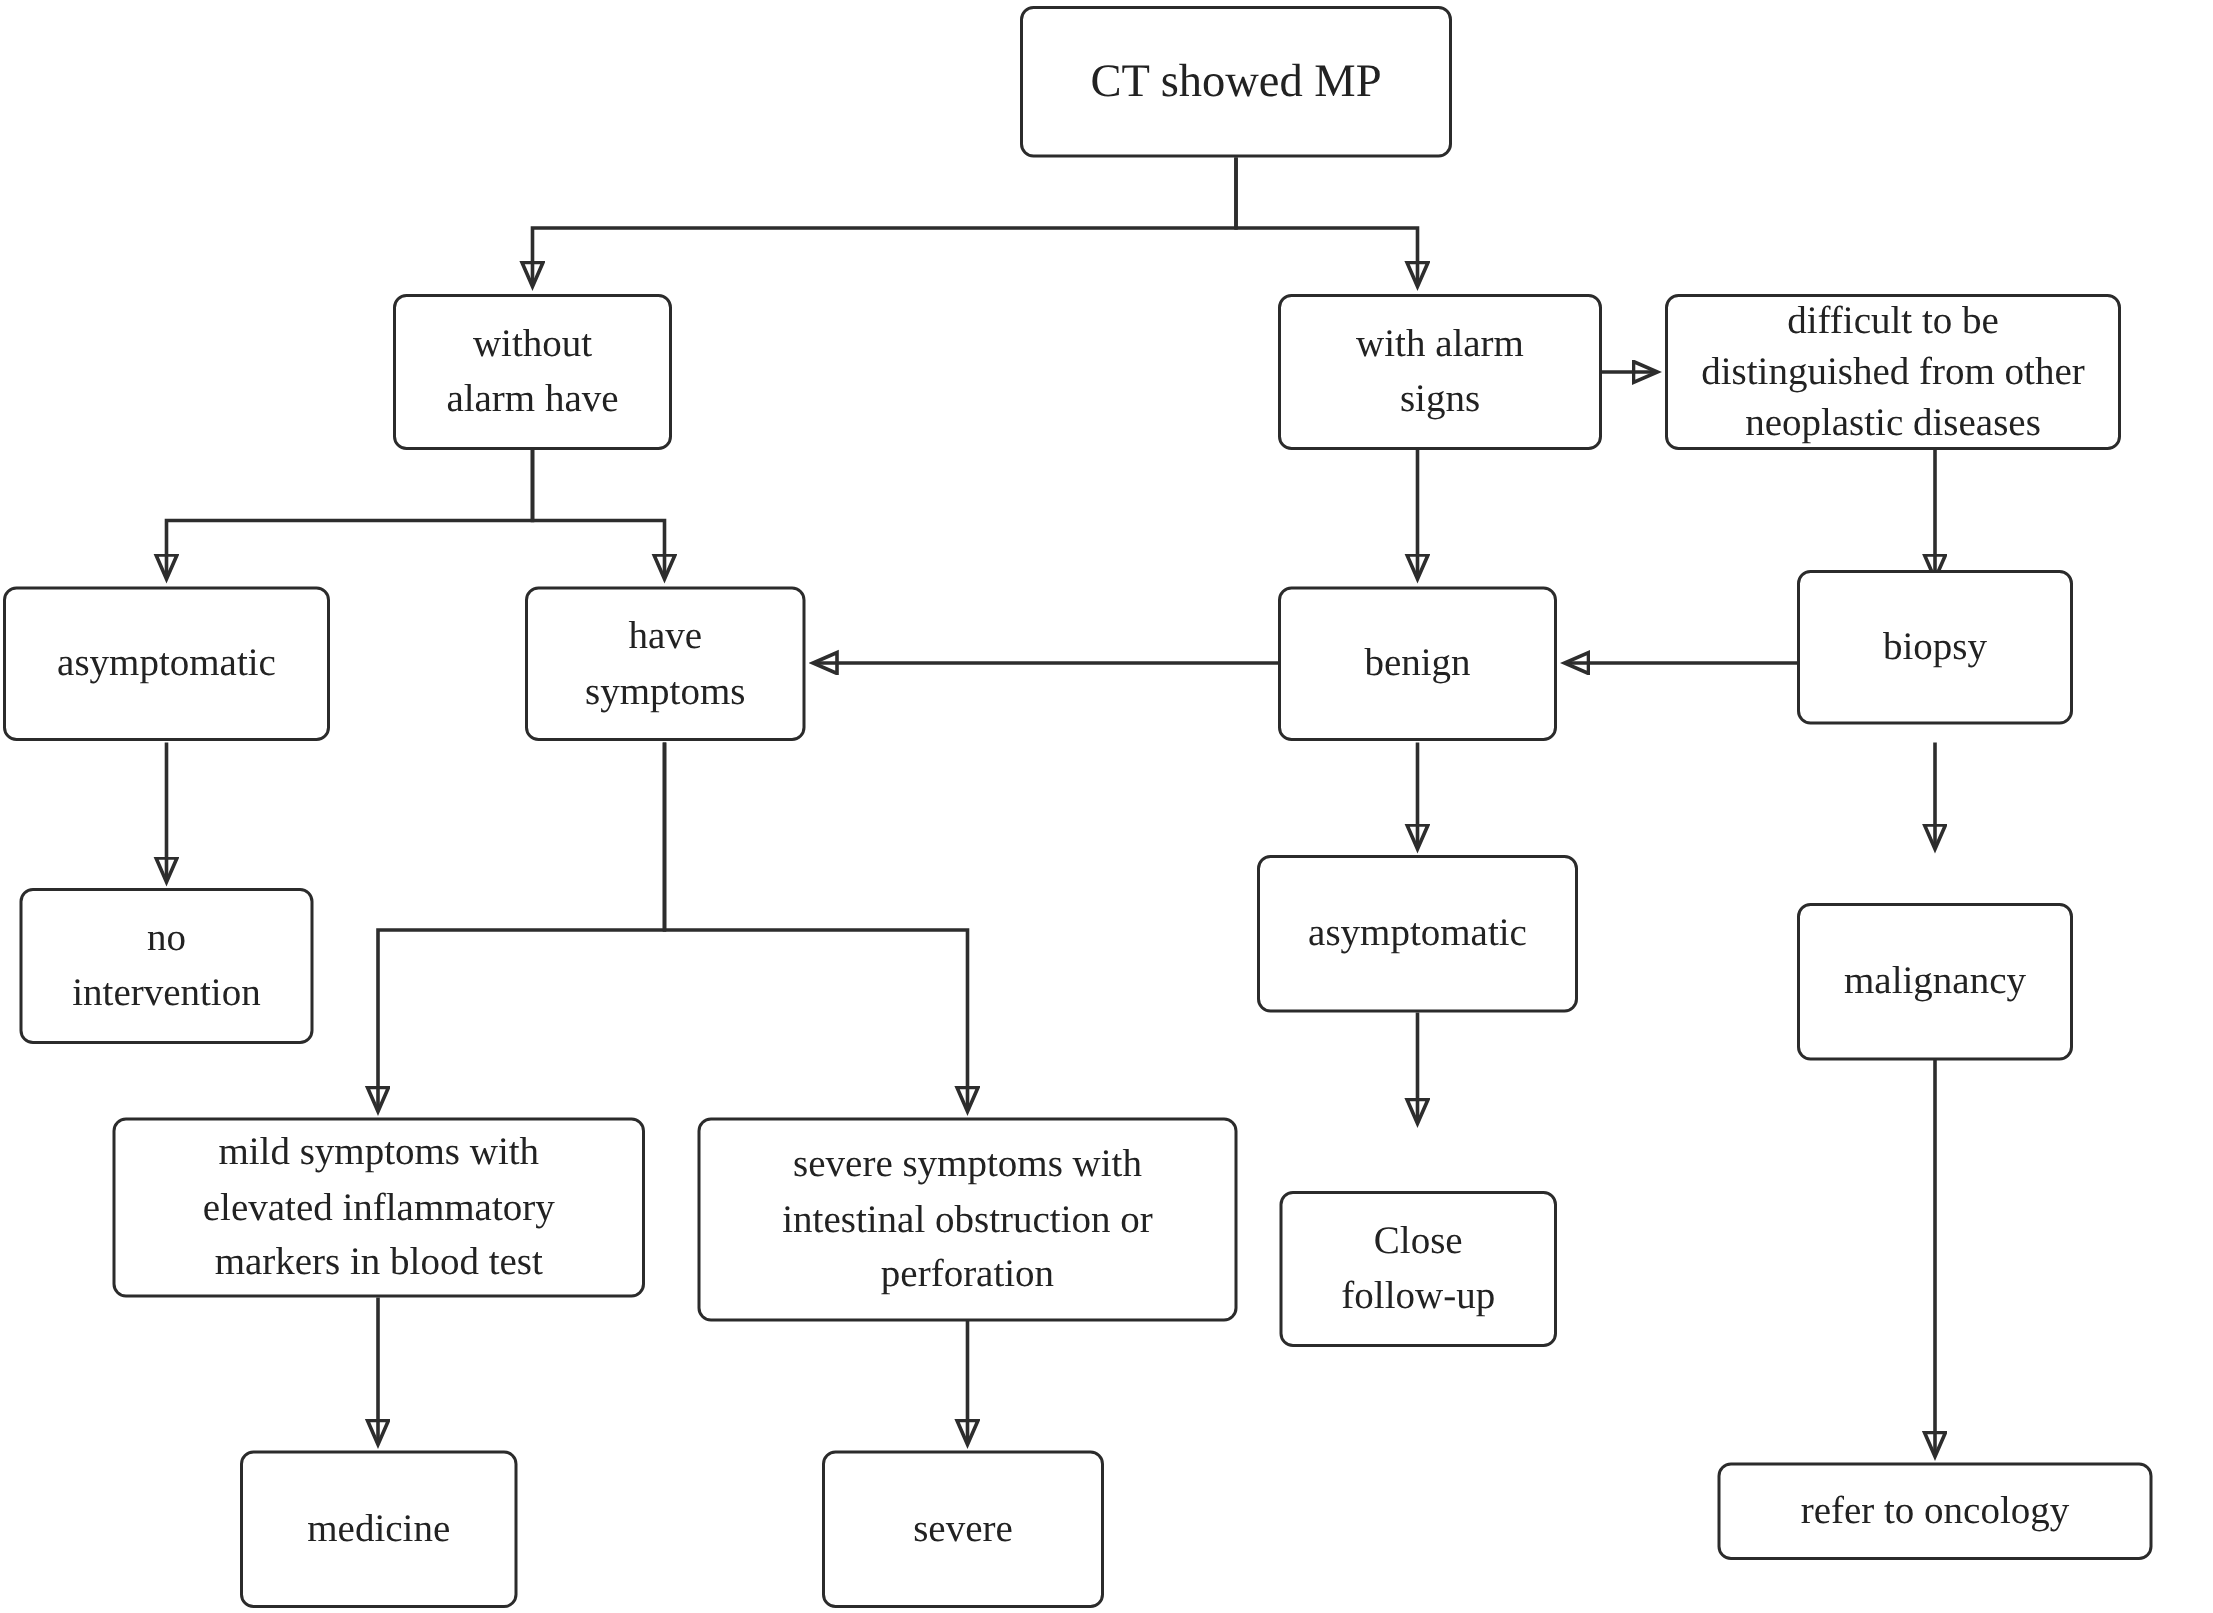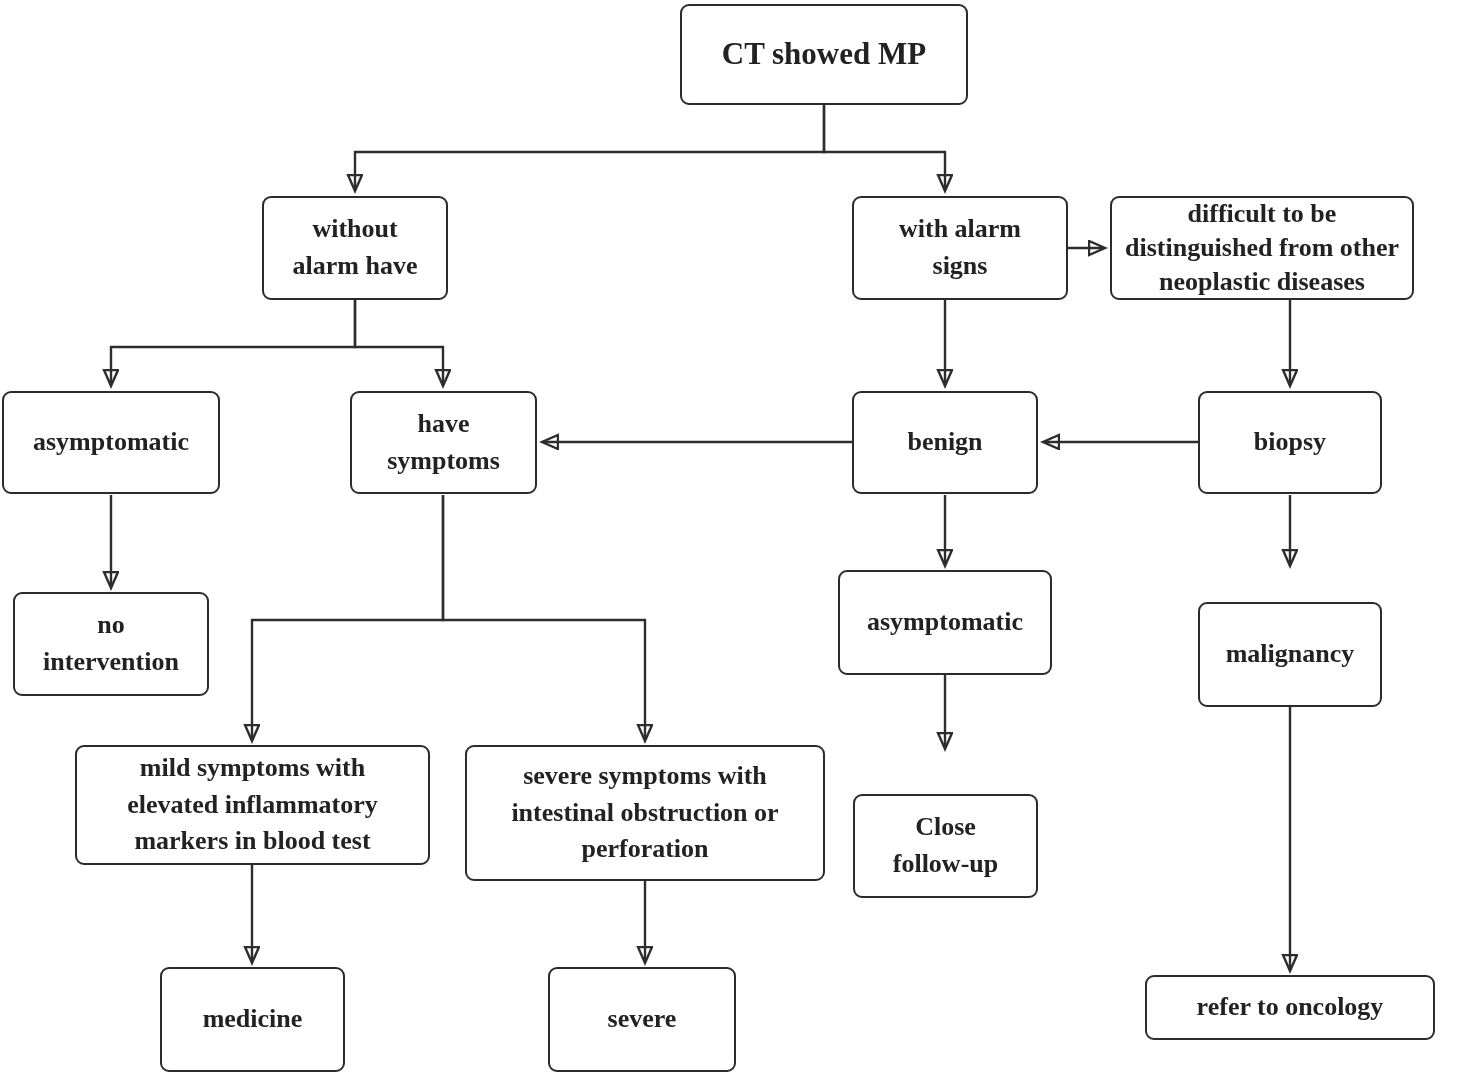--- a/index.html
+++ b/index.html
@@ -32,21 +32,21 @@
     position: absolute;
     z-index: 2;
     box-sizing: border-box;
     background: #ffffff;
     border: 2.6px solid #2b2b2b;
     border-radius: 9px;
     display: flex;
     align-items: center;
     justify-content: center;
     text-align: center;
-    font-weight: bold;
+    font-weight: normal;
     font-size: 26px;
     line-height: 1.42;
     color: #222222;
   }
   .node span {
     white-space: pre-line;
     display: block;
     width: 100%;
   }
   .node.title {
@@ -114,21 +114,21 @@
 
   <div class="node" style="left:350px; top:391px; width:187px; height:103px;">
     <span>have
 symptoms</span>
   </div>
 
   <div class="node" style="left:852px; top:391px; width:186px; height:103px;">
     <span>benign</span>
   </div>
 
-  <div class="node" style="left:1198px; top:391px; width:184px; height:103px;">
+  <div class="node" style="left:1198px; top:380px; width:184px; height:103px;">
     <span>biopsy</span>
   </div>
 
   <div class="node" style="left:13px; top:592px; width:196px; height:104px;">
     <span>no
 intervention</span>
   </div>
 
   <div class="node" style="left:838px; top:570px; width:214px; height:105px;">
     <span>asymptomatic</span>

